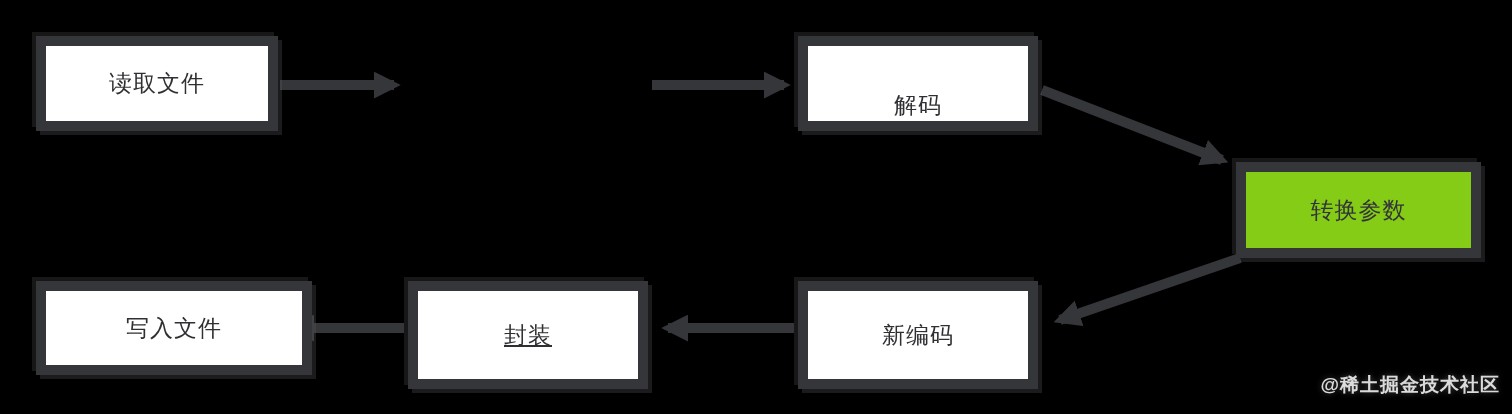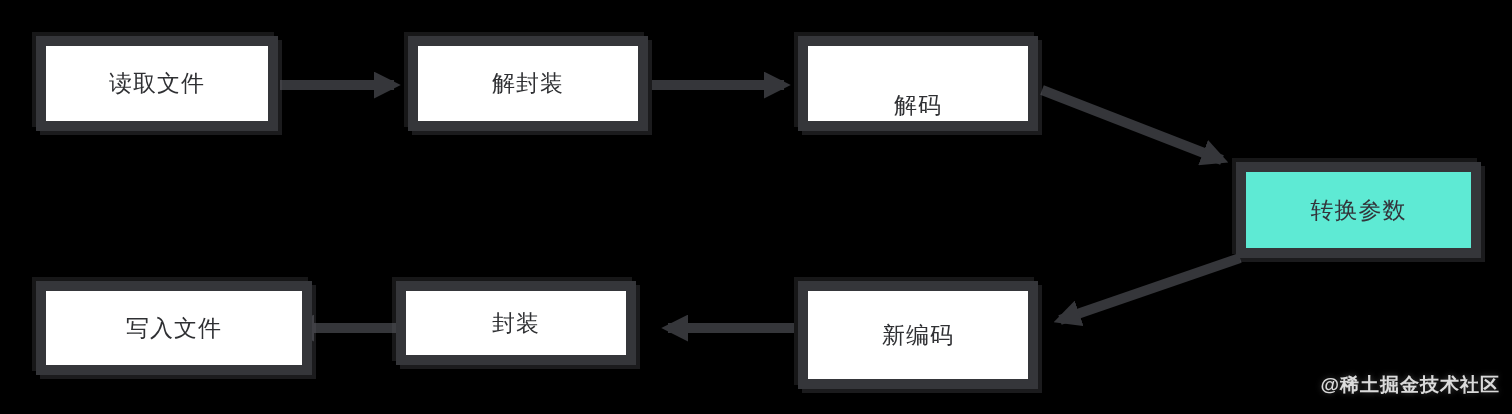--- a/index.html
+++ b/index.html
@@ -36,24 +36,24 @@
     box-shadow: 4px 4px 0 rgba(90,90,95,0.30), -4px -4px 0 rgba(90,90,95,0.25);
   }
   .node-label {
     white-space: nowrap;
   }
   .node-read-file  { left: 36px;   top: 36px;  width: 242px; height: 95px; justify-content: center; }
   .node-demux      { left: 408px;  top: 36px;  width: 240px; height: 95px; }
   .node-decode     { left: 798px;  top: 36px;  width: 240px; height: 95px; align-items: flex-end; }
   .node-convert    { left: 1236px; top: 162px; width: 245px; height: 96px; }
   .node-write-file { left: 36px;   top: 281px; width: 276px; height: 94px; }
-  .node-mux        { left: 396px;  top: 281px; width: 240px; height: 84px; }
+  .node-mux        { left: 408px;  top: 281px; width: 240px; height: 108px; text-decoration: underline; }
   .node-reencode   { left: 798px;  top: 281px; width: 240px; height: 108px; }
   .node-accent {
-    background: #5eead4;
+    background: #84cc16;
     color: #33343a;
   }
   .watermark {
     position: absolute;
     right: 12px;
     bottom: 16px;
     font-size: 19px;
     font-weight: bold;
     color: rgba(235,235,235,0.92);
     text-shadow: 0 0 6px rgba(120,120,120,0.6);
@@ -76,23 +76,20 @@
     <line x1="1042" y1="90" x2="1222" y2="160" stroke="#35363a" stroke-width="10" marker-end="url(#ah)"></line>
     <line x1="1240" y1="258" x2="1060" y2="320" stroke="#35363a" stroke-width="10" marker-end="url(#ah)"></line>
     <line x1="794" y1="328" x2="668" y2="328" stroke="#35363a" stroke-width="10" marker-end="url(#ah)"></line>
     <line x1="404" y1="328" x2="294" y2="328" stroke="#35363a" stroke-width="10" marker-end="url(#ah)"></line>
   </svg>
 
   <div class="node node-read-file">
     <span class="node-label">读取文件</span>
   </div>
 
-  <div class="node node-demux">
-    <span class="node-label">解封装</span>
-  </div>
 
   <div class="node node-decode">
     <span class="node-label">解码</span>
   </div>
 
   <div class="node node-convert node-accent">
     <span class="node-label">转换参数</span>
   </div>
 
   <div class="node node-write-file">

